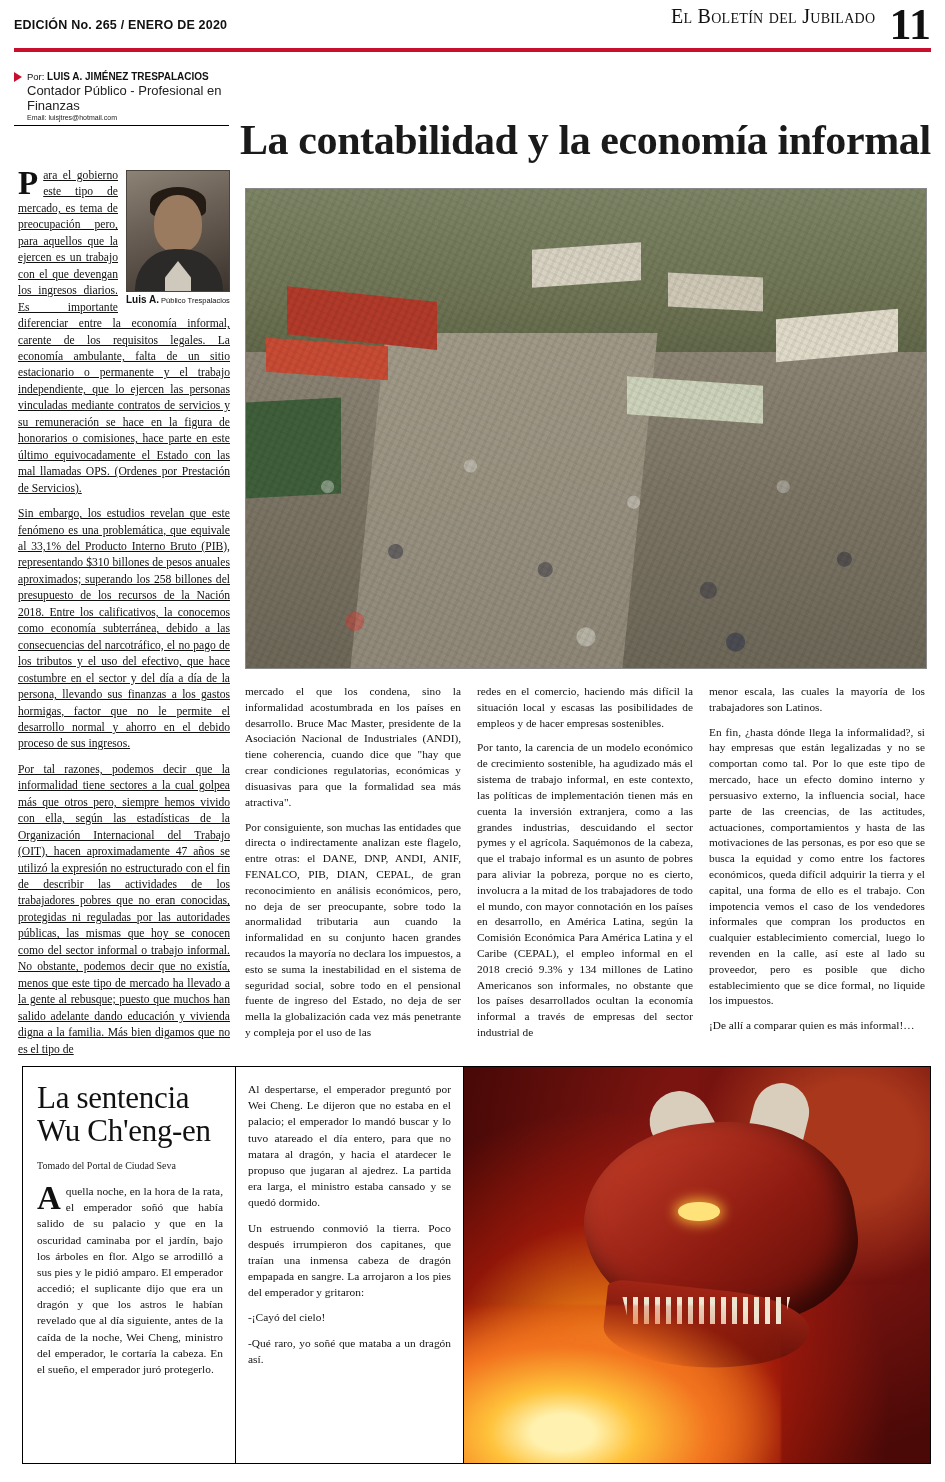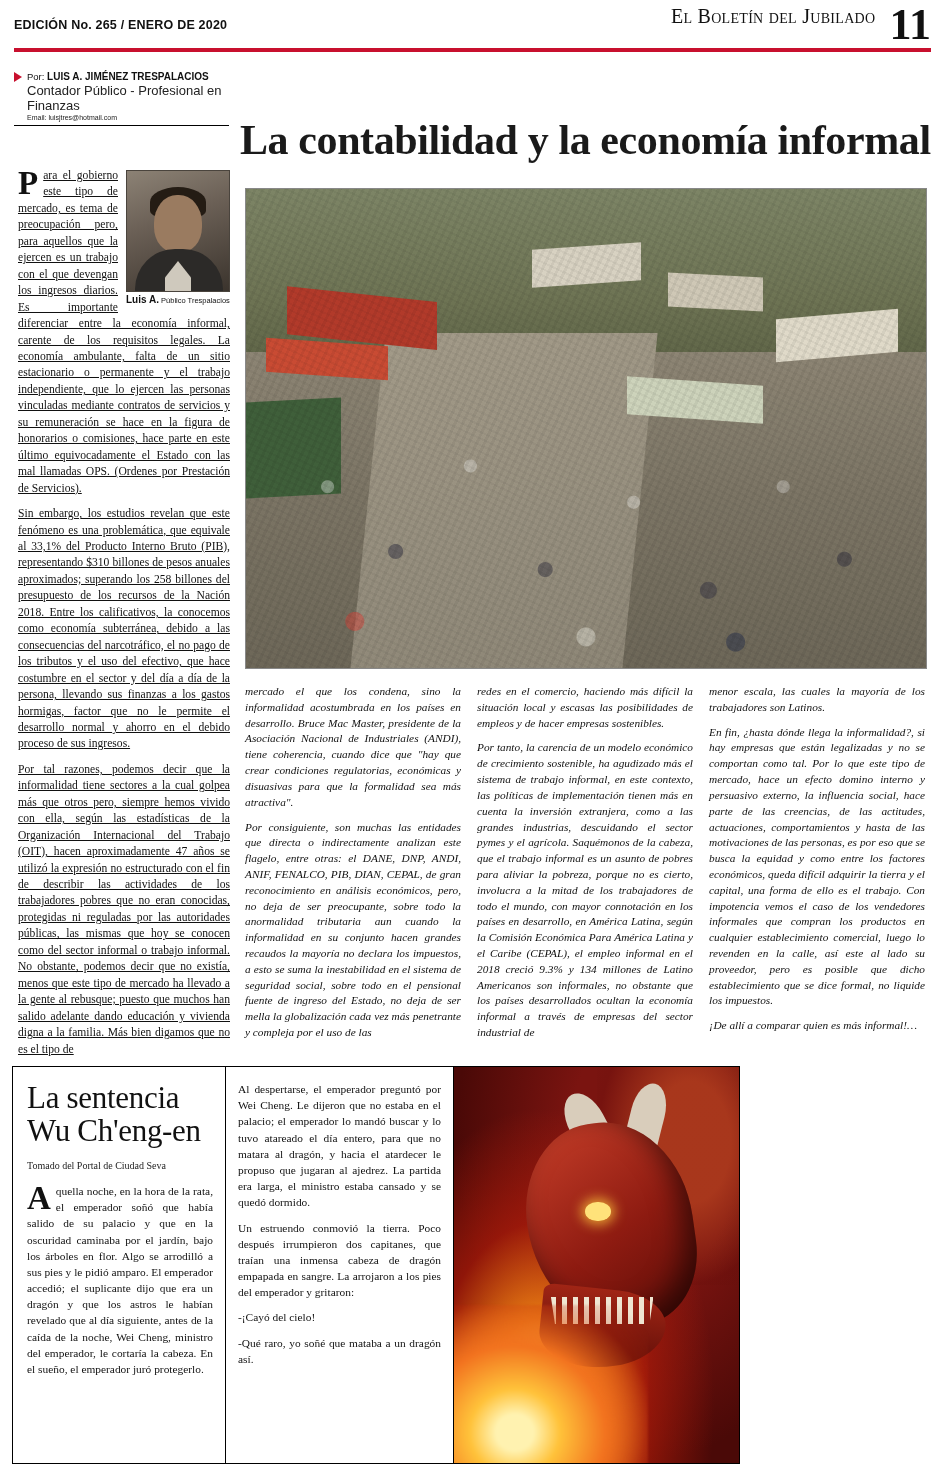--- a/index.html
+++ b/index.html
@@ -233,29 +233,29 @@
 
   
   .lower {
     position: absolute;
     left: 245px;
     top: 684px;
     width: 682px;
     display: flex;
     gap: 16px;
   }
-  .lower .c { width: 216px; font-size: 11.3px; line-height: 1.4; text-align: justify; hyphens:auto;font-style:italic;}
+  .lower .c { width: 216px; font-size: 11.3px; line-height: 1.4; text-align: justify; hyphens:auto;}
   .lower .c p { margin: 0 0 9px 0; }
 
   
   .bottom {
     position: absolute;
-    left: 12px;
+    left: 22px;
     top: 1066px;
-    width: 728px;
+    width: 909px;
     height: 398px;
     border: 1px solid #000;
     display: flex;
     justify-content: space-between;
   }
   .bot-col1 { width: 212px; padding: 14px 12px 10px 14px; }
   .bot-title {
     font-size: 31px;
     line-height: 1.08;
     letter-spacing: -0.3px;

